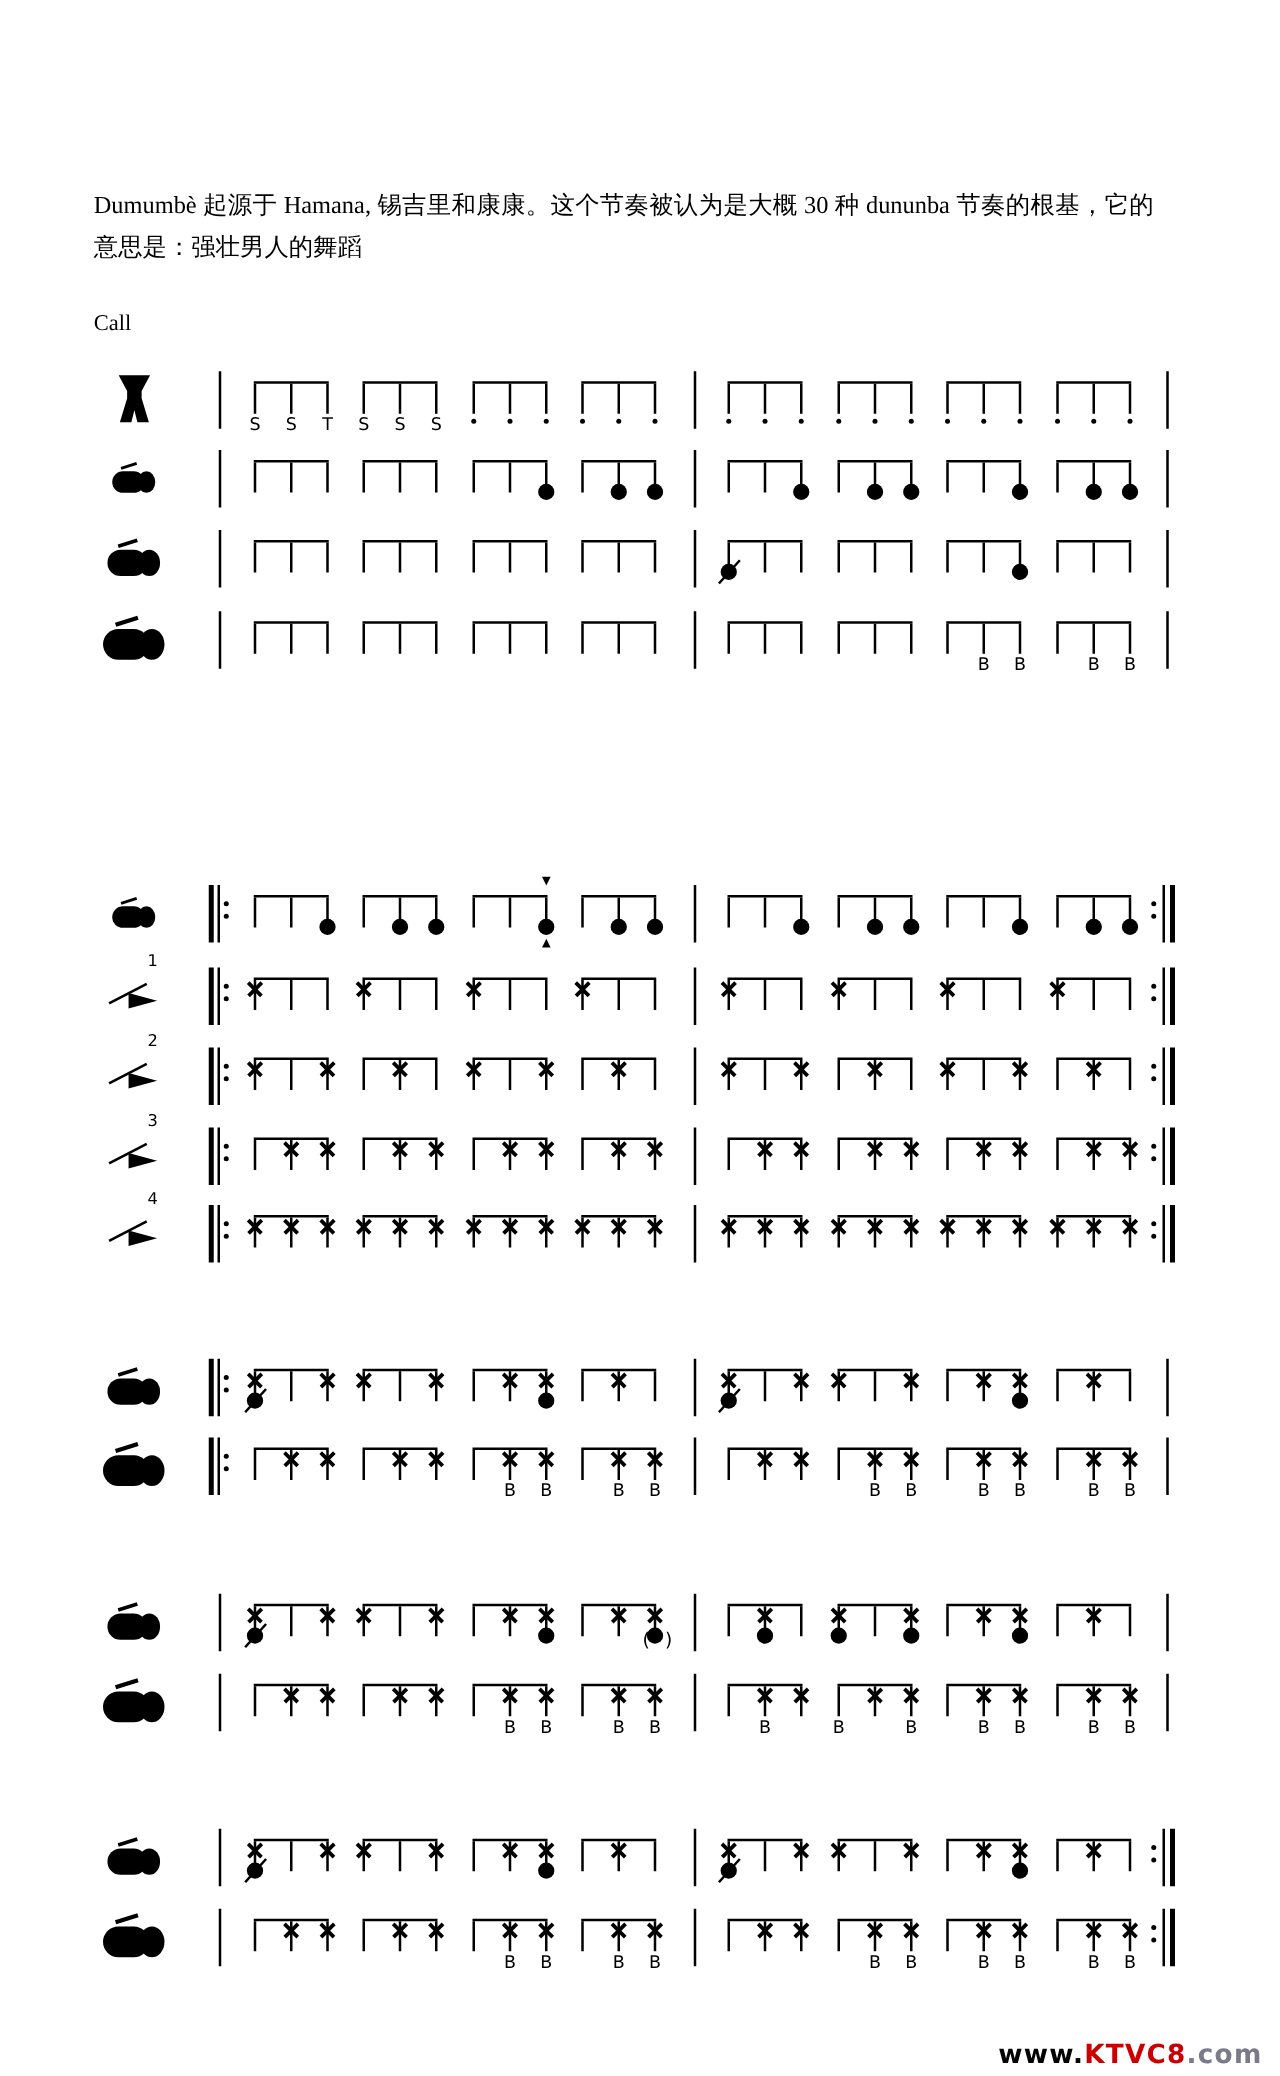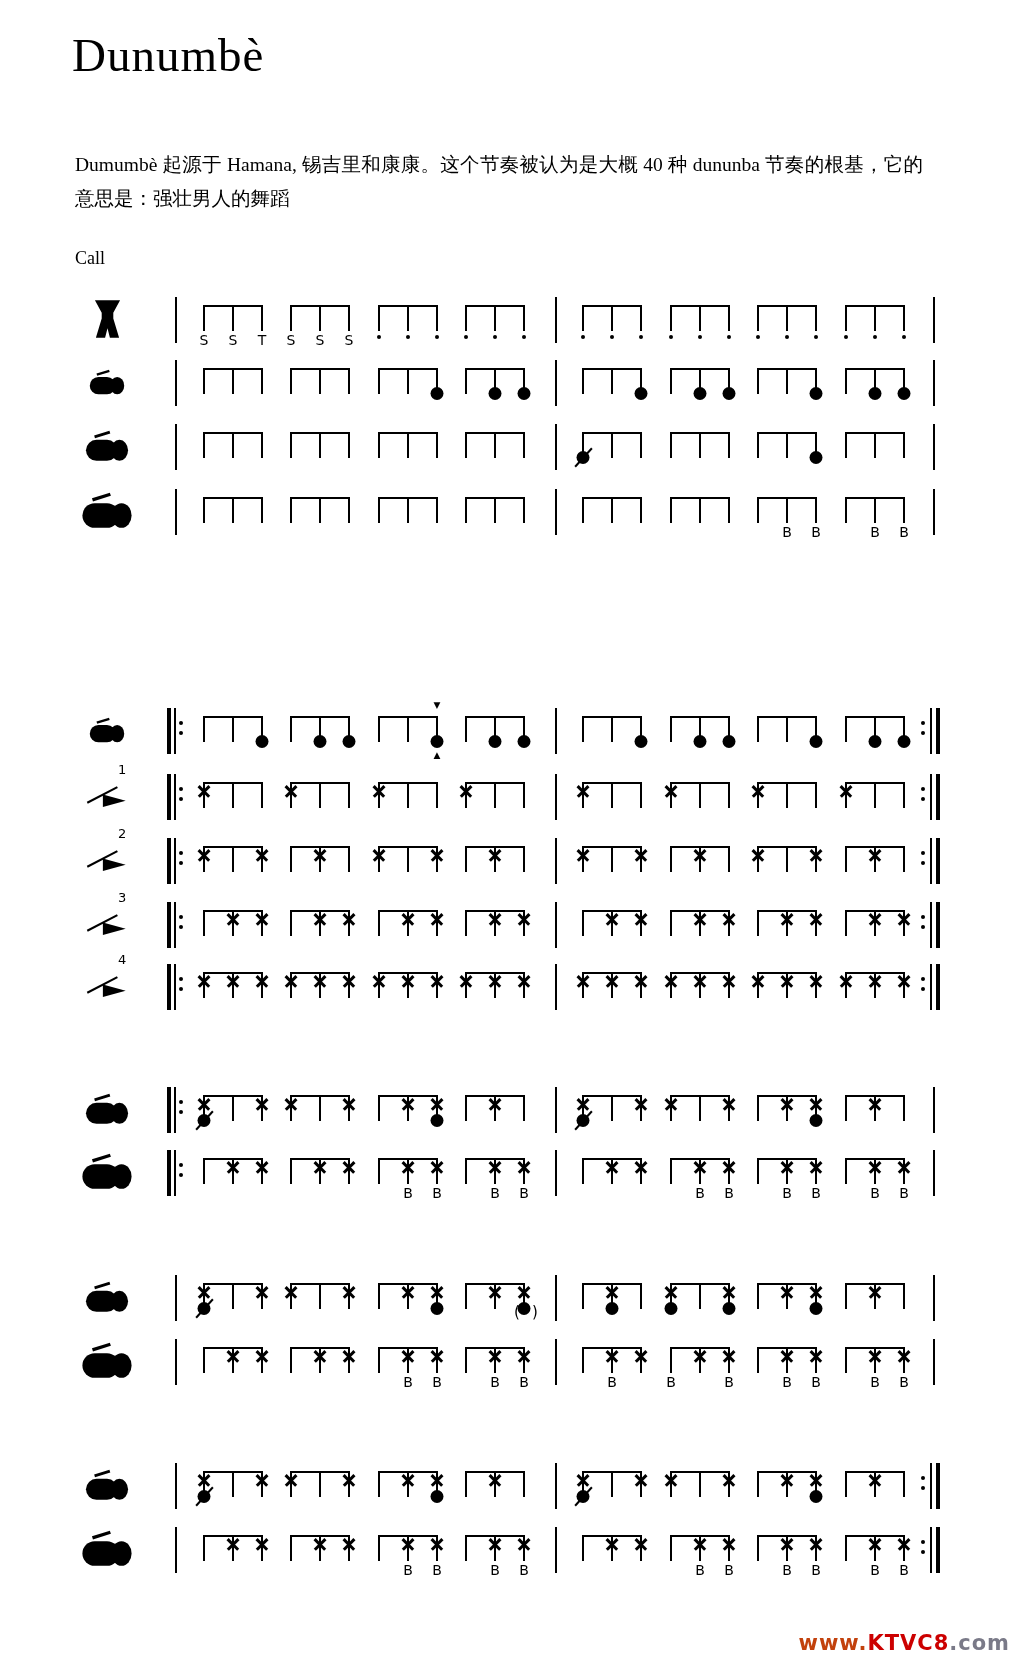--- a/index.html
+++ b/index.html
@@ -4,21 +4,21 @@
 <style>
   html,body{margin:0;padding:0;background:#fff;}
   .sheet{position:relative;width:1024px;height:1661px;background:#ffffff;color:#000;
          font-family:"Liberation Serif","DejaVu Serif",serif;overflow:hidden;}
   .page-title{position:absolute;left:72px;top:28px;font-size:47px;letter-spacing:1px;}
   .intro{position:absolute;left:75px;top:148px;width:848px;font-size:19.5px;line-height:34px;text-align:justify;}
   .call-label{position:absolute;left:75px;top:248px;font-size:18px;}
   .kenkeni-note{position:absolute;left:75px;top:570px;width:850px;font-size:19.5px;line-height:34px;text-align:justify;}
   .watermark{position:absolute;right:14px;bottom:6px;font-family:"DejaVu Sans",sans-serif;
              font-weight:bold;font-size:21px;letter-spacing:1px;}
-  .wm-prefix{color:#c2410c}.wm-brand{color:#cc0000}.wm-suffix{color:#7a7a88}
+  .wm-prefix{color:#000000}.wm-brand{color:#cc0000}.wm-suffix{color:#7a7a88}
 
   
   .nrow{position:absolute;left:0;width:1024px;height:52px;}
   .row-icon{position:absolute;left:68px;top:-8px;width:78px;height:44px;
             display:flex;align-items:center;justify-content:center;}
   .row-label{position:absolute;left:118px;top:-20px;font-family:"DejaVu Sans",sans-serif;font-size:13px;}
   .bar{position:absolute;top:-8px;width:2px;height:46px;background:#000;}
   .rep{position:absolute;top:-8px;height:46px;width:18px;}
   .rep i{position:absolute;top:0;height:46px;background:#000;display:block;}
   .rep .dot{position:absolute;width:4px;height:4px;border-radius:50%;background:#000;}
@@ -38,22 +38,21 @@
   .paren{position:absolute;top:20px;font-family:"DejaVu Sans",sans-serif;font-size:15px;line-height:15px;}
   .paren.l{left:-9px;} .paren.r{left:9px;}
   .tri{position:absolute;left:1px;transform:translateX(-50%);font-size:9px;
        font-family:"DejaVu Sans",sans-serif;line-height:9px;}
   .tri.down{top:-17px;} .tri.up{top:33px;}
 </style>
 </head>
 <body>
 
 <div class="sheet">
-  <h1 class="page-title" style="margin:0;font-weight:normal;">Dunumbè</h1>
-  <p class="intro" style="margin:0;">Dumumbè 起源于 Hamana, 锡吉里和康康。这个节奏被认为是大概 40 种 dununba 节奏的根基，它的意思是：强壮男人的舞蹈</p>
+  <p class="intro" style="margin:0;">Dumumbè 起源于 Hamana, 锡吉里和康康。这个节奏被认为是大概 30 种 dununba 节奏的根基，它的意思是：强壮男人的舞蹈</p>
   <div class="call-label">Call</div>
 
   <div id="score">
       <div class="nrow" style="top: 305px;">
         <div class="row-icon">
           <svg width="29" height="39" viewBox="0 0 30 40">
             <path d="M2 0 H28 L21 13 V19 L27 39 H17.5 L15 29 L12.5 39 H3 L9 19 V13 Z" fill="#000"></path>
           </svg>
         </div>
         <div class="bar" style="left: 175px;"></div>

